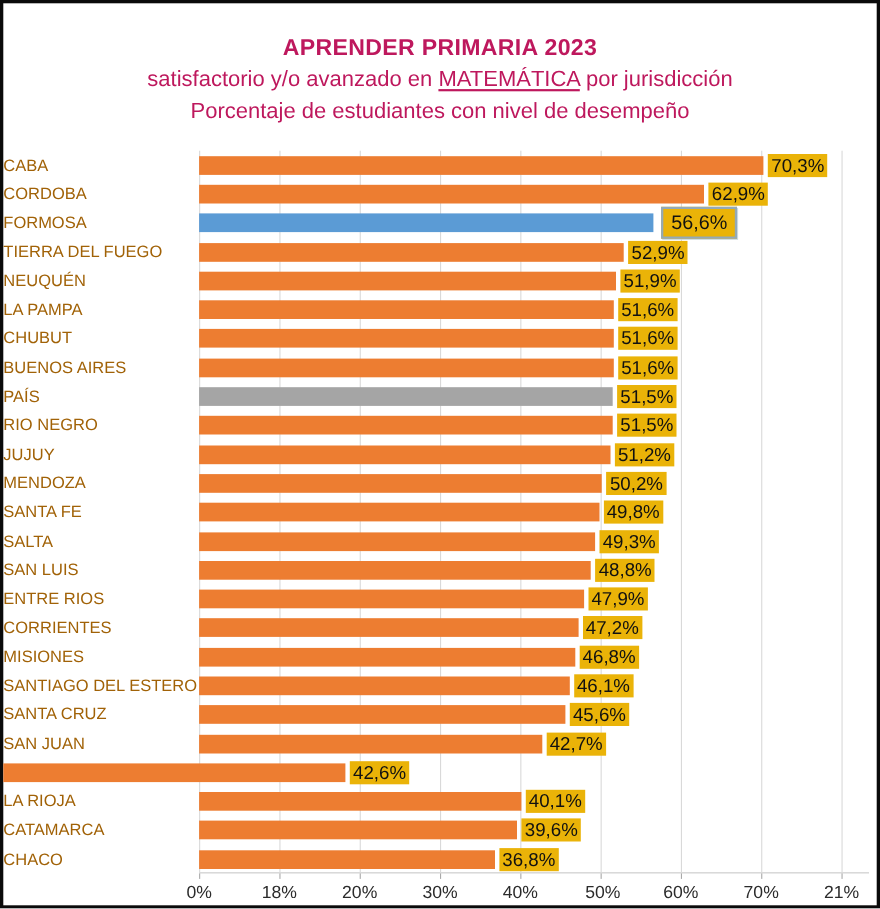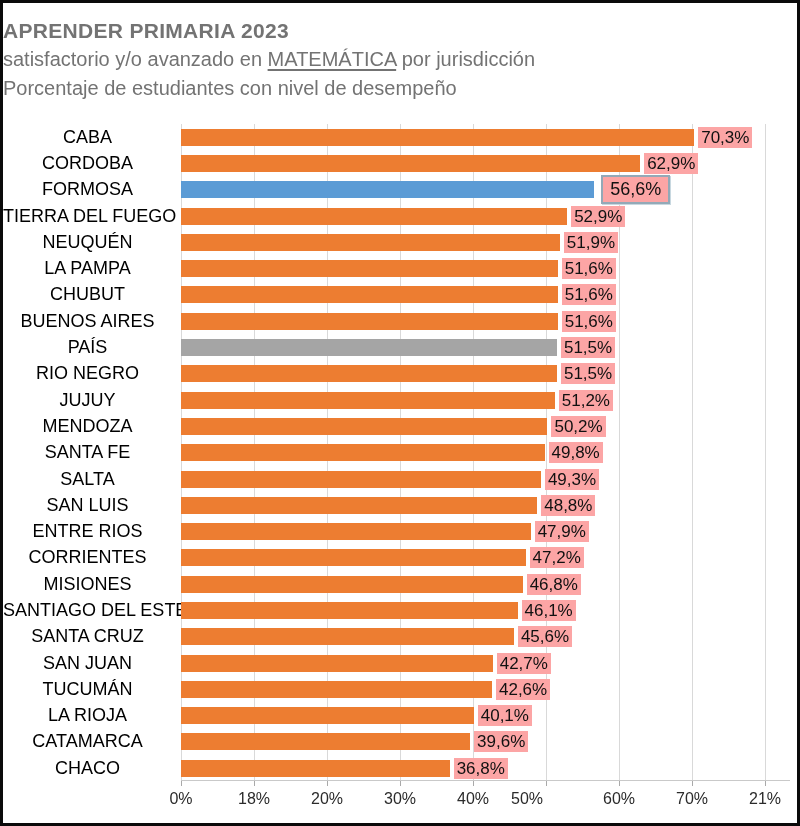--- a/index.html
+++ b/index.html
@@ -12,23 +12,23 @@
   }
   .page {
     width: 800px;
     height: 826px;
     border: 3px solid #0a0a0a;
     background: #ffffff;
     position: relative;
   }
   
   .title-block {
-    padding-top: 13px;
-    text-align: left;
-    color: #737373;
+    padding-top: 26px;
+    text-align: center;
+    color: #be185d;
     line-height: 29px;
   }
   .title-main {
     font-size: 21px;
     font-weight: bold;
     letter-spacing: 0.3px;
   }
   .title-sub {
     font-size: 20px;
     font-weight: 400;
@@ -64,42 +64,42 @@
   .row {
     display: flex;
     align-items: center;
     height: 26.3px;
     position: relative;
     z-index: 1;
   }
   .cat {
     width: 178px;
     flex: 0 0 178px;
-    text-align: center;
+    text-align: left;
     padding-right: 9px;
-    font-size: 18px;
-    color: #000000;
+    font-size: 15px;
+    color: #a16207;
     white-space: nowrap;
   }
   .track {
     position: relative;
     width: 609px;
     flex: 0 0 609px;
     height: 17px;
     display: flex;
     align-items: center;
   }
   .bar {
     height: 17px;
     flex: 0 0 auto;
   }
   .val {
     font-size: 17px;
     color: #111111;
-    background: #fca5a5;
+    background: #eab308;
     padding: 0 3px;
     margin-left: 4px;
     white-space: nowrap;
     line-height: 21px;
   }
   .val.boxed {
     border: 2px solid #93a9b7;
     box-shadow: 1px 1px 0 #c8d8e0;
     padding: 2px 7px;
     margin-left: 7px;
@@ -294,21 +294,20 @@
           </div>
         </div>
         <div class="row">
           <div class="cat">SAN JUAN</div>
           <div class="track">
             <div class="bar" style="width: 311.71px; background: rgb(237, 125, 49);"></div>
             <span class="val">42,7%</span>
           </div>
         </div>
         <div class="row">
-          <div class="cat">TUCUMÁN</div>
           <div class="track">
             <div class="bar" style="width: 310.98px; background: rgb(237, 125, 49);"></div>
             <span class="val">42,6%</span>
           </div>
         </div>
         <div class="row">
           <div class="cat">LA RIOJA</div>
           <div class="track">
             <div class="bar" style="width: 292.73px; background: rgb(237, 125, 49);"></div>
             <span class="val">40,1%</span>
@@ -335,21 +334,21 @@
         <span class="tick-label" style="left: 0px;">0%</span>
         <div class="tick-mark" style="left: 73px;"></div>
         <span class="tick-label" style="left: 73px;">18%</span>
         <div class="tick-mark" style="left: 146px;"></div>
         <span class="tick-label" style="left: 146px;">20%</span>
         <div class="tick-mark" style="left: 219px;"></div>
         <span class="tick-label" style="left: 219px;">30%</span>
         <div class="tick-mark" style="left: 292px;"></div>
         <span class="tick-label" style="left: 292px;">40%</span>
         <div class="tick-mark" style="left: 365px;"></div>
-        <span class="tick-label" style="left: 346px;">50%</span>
+        <span class="tick-label" style="left: 367px;">50%</span>
         <div class="tick-mark" style="left: 438px;"></div>
         <span class="tick-label" style="left: 438px;">60%</span>
         <div class="tick-mark" style="left: 511px;"></div>
         <span class="tick-label" style="left: 511px;">70%</span>
         <div class="tick-mark" style="left: 584px;"></div>
         <span class="tick-label" style="left: 584px;">21%</span>
       </div>
   </div>
 
 </div>

